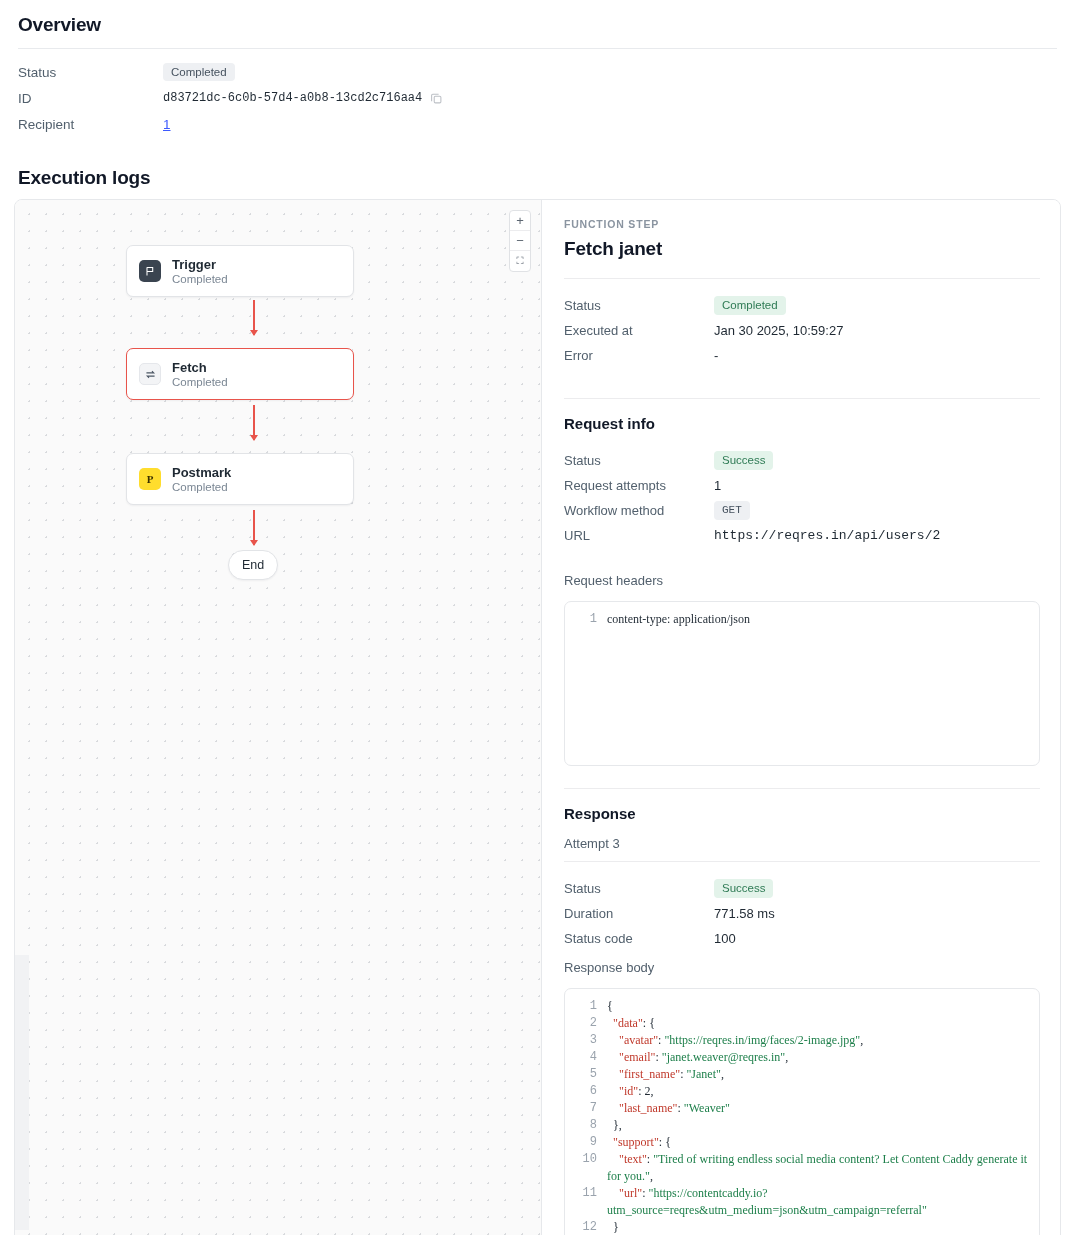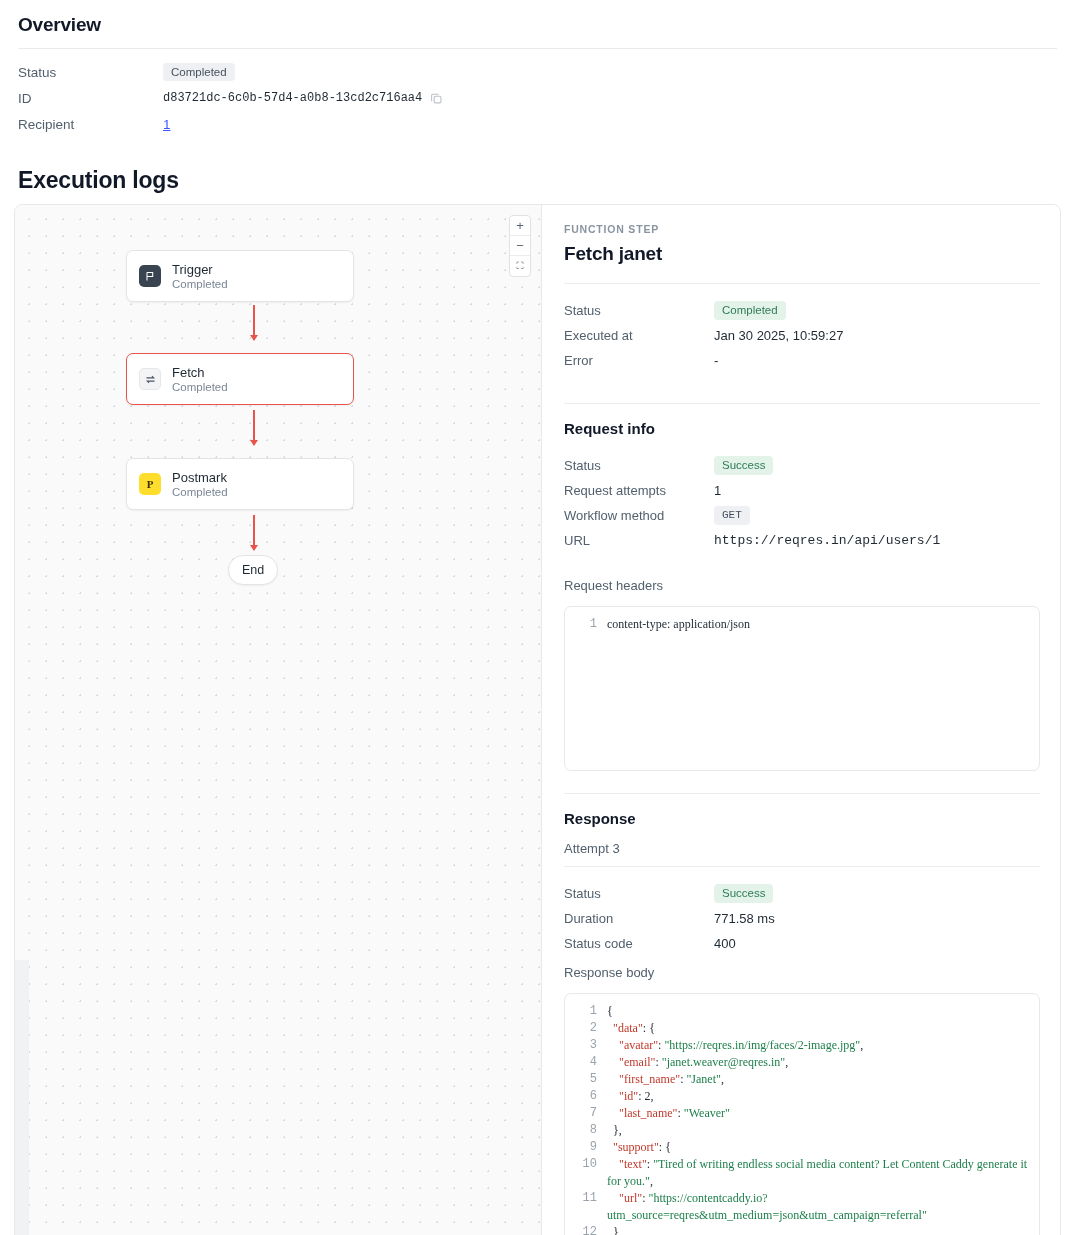--- a/index.html
+++ b/index.html
@@ -64,21 +64,21 @@
   }
   .link {
     color: #3d5afe;
     text-decoration: underline;
     font-size: 13.5px;
     cursor: pointer;
   }
 
   
   .logs-title {
-    font-size: 23px;
+    font-size: 19px;
     font-weight: bold;
     color: #111827;
     padding: 22px 18px 10px 18px;
     letter-spacing: -0.2px;
   }
   .logs-wrap {
     margin: 0 14px 0 14px;
     border: 1px solid #e6e8eb;
     border-radius: 8px;
     display: flex;
@@ -142,21 +142,21 @@
     display: flex;
     align-items: center;
     justify-content: center;
     flex: 0 0 22px;
     font-size: 11px;
   }
   .ic-trigger { background: #3a4450; color: #fff; }
   .ic-fetch { background: #f3f4f6; color: #4b5563; border: 1px solid #e5e7eb; }
   .ic-postmark { background: #ffdd2d; color: #3a3000; font-weight: bold; font-family: "Liberation Serif", serif; }
   .node-text { display: flex; flex-direction: column; gap: 1px; }
-  .node-title { font-size: 13px; font-weight: normal; color: #1f2933; }
+  .node-title { font-size: 13px; font-weight: bold; color: #1f2933; }
   .node-sub { font-size: 11.5px; color: #7b8794; }
 
   .arrow {
     position: absolute;
     width: 1.5px;
     background: #e8544b;
     left: 238px;
   }
   .arrow::after {
     content: "";
@@ -376,21 +376,21 @@
           <div class="d-val">1</div>
         </div>
         <div class="d-row">
           <div class="d-key">Workflow method</div>
           <div class="d-val">
             <span class="badge badge-gray-method">GET</span>
           </div>
         </div>
         <div class="d-row">
           <div class="d-key">URL</div>
-          <div class="d-val mono">https://reqres.in/api/users/1</div>
+          <div class="d-val mono">https://reqres.in/api/users/2</div>
         </div>
         <div class="d-row" style="margin-top:20px;align-items:center;">
           <div class="d-key">Request headers</div>
         </div>
       </div>
 
       <div class="code-box" style="height:165px; margin-top:-4px;">
         <div class="code-line">
           <span class="ln">1</span>
           <span class="ctext">content-type: application/json</span>
@@ -410,21 +410,21 @@
           <div class="d-val">
             <span class="badge badge-green">Success</span>
           </div>
         </div>
         <div class="d-row">
           <div class="d-key">Duration</div>
           <div class="d-val">771.58 ms</div>
         </div>
         <div class="d-row">
           <div class="d-key">Status code</div>
-          <div class="d-val">400</div>
+          <div class="d-val">100</div>
         </div>
         <div class="d-row" style="margin-top:4px;">
           <div class="d-key">Response body</div>
         </div>
       </div>
 
       <div class="code-box" style="margin-top:-4px;" id="response-body-box">
           <div class="code-line">
             <span class="ln">1</span>
             <span class="ctext">{</span>

